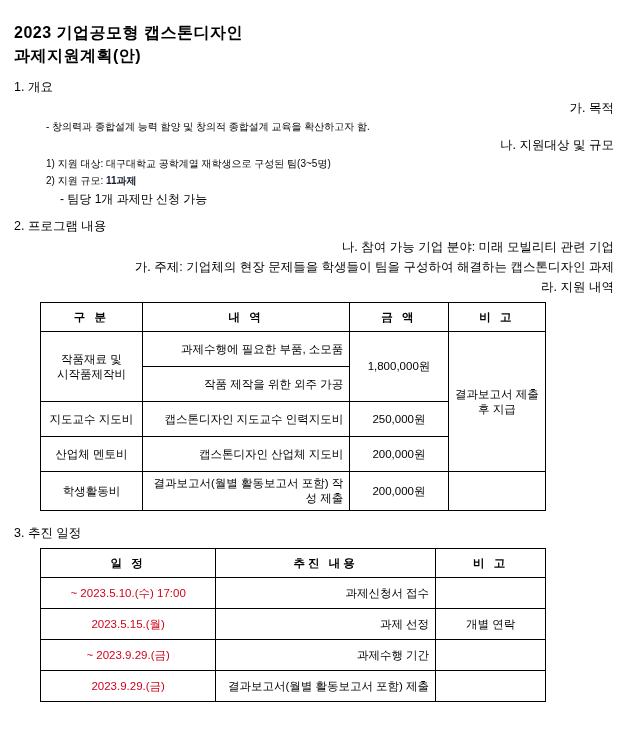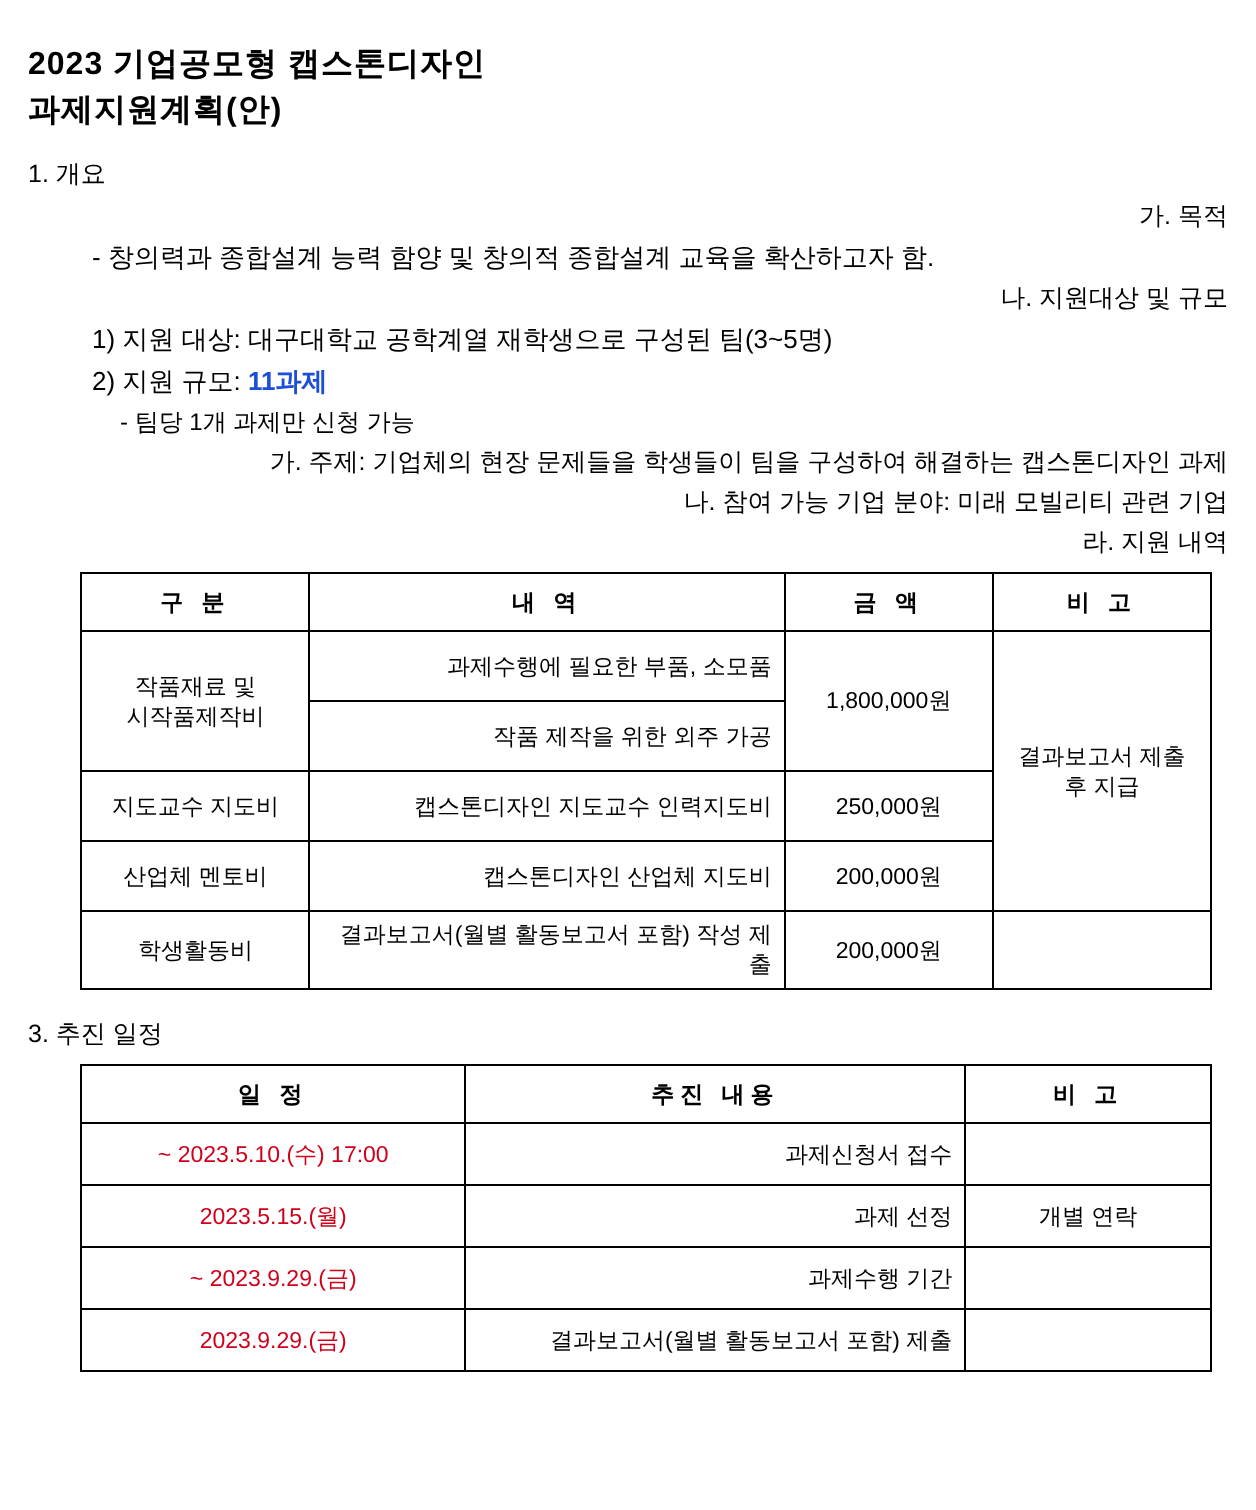--- a/index.html
+++ b/index.html
@@ -35,32 +35,32 @@
     font-weight: normal;
     font-size: 12.5px;
     margin: 10px 0 4px 0;
   }
   .lvl1 {
     font-size: 12.5px;
     margin: 3px 0 3px 18px;
     text-align: right;
   }
   .lvl2 {
-    font-size: 13px;
+    font-size: 10px;
     margin: 3px 0 3px 32px;
   }
   .lvl3 {
     font-size: 12px;
     margin: 3px 0 3px 46px;
   }
-  .redb { color: #1d4ed8; font-weight: bold; }
+  .redb { color: #0f172a; font-weight: bold; }
 
   table.tbl {
     border-collapse: collapse;
-    width: 566px;
+    width: 506px;
     margin: 6px 0 0 26px;
     font-size: 11.5px;
   }
   table.tbl td, table.tbl th {
     border: 1px solid #000000;
     padding: 4px 6px;
     vertical-align: middle;
   }
   table.tbl thead th {
     text-align: center;
@@ -97,22 +97,23 @@
   <div class="sec-head">1. 개요</div>
   <div class="lvl1">가. 목적</div>
   <div class="lvl2">- 창의력과 종합설계 능력 함양 및 창의적 종합설계 교육을 확산하고자 함.</div>
   <div class="lvl1">나. 지원대상 및 규모</div>
   <div class="lvl2">1) 지원 대상: 대구대학교 공학계열 재학생으로 구성된 팀(3~5명)</div>
   <div class="lvl2">
     <span>2) 지원 규모: </span><span class="redb">11과제</span>
   </div>
   <div class="lvl3">- 팀당 1개 과제만 신청 가능</div>
 
+  <div class="sec-head">2. 프로그램 내용</div>
+  <div class="lvl1">나. 참여 가능 기업 분야: 미래 모빌리티 관련 기업</div>
   <div class="lvl1">가. 주제: 기업체의 현장 문제들을 학생들이 팀을 구성하여 해결하는 캡스톤디자인 과제</div>
-  <div class="lvl1">나. 참여 가능 기업 분야: 미래 모빌리티 관련 기업</div>
   <div class="lvl1">라. 지원 내역</div>
 
   <table class="tbl budget">
     <thead>
       <tr>
         <th class="budget-col1">구    분</th>
         <th class="budget-col2">내    역</th>
         <th class="budget-col3">금    액</th>
         <th class="budget-col4">비    고</th>
       </tr>

